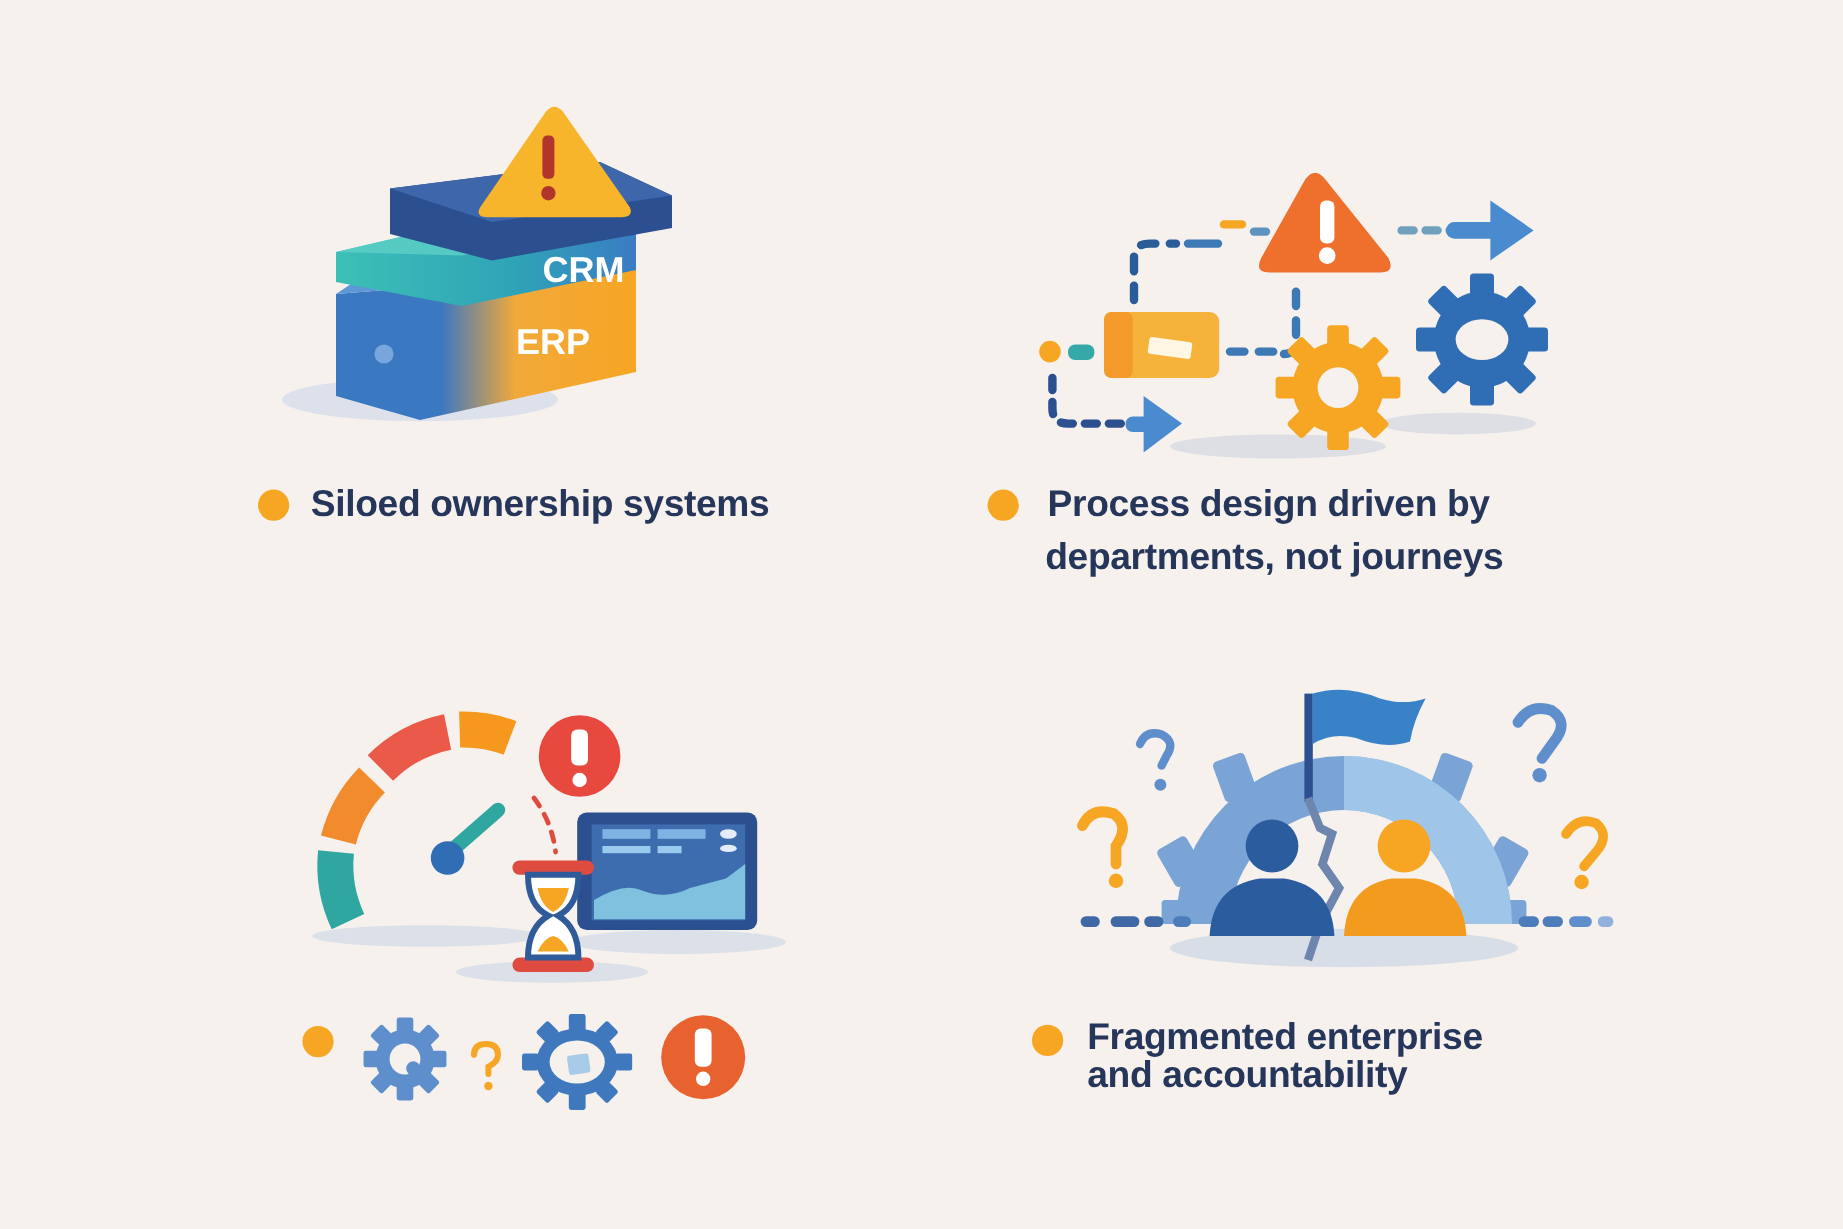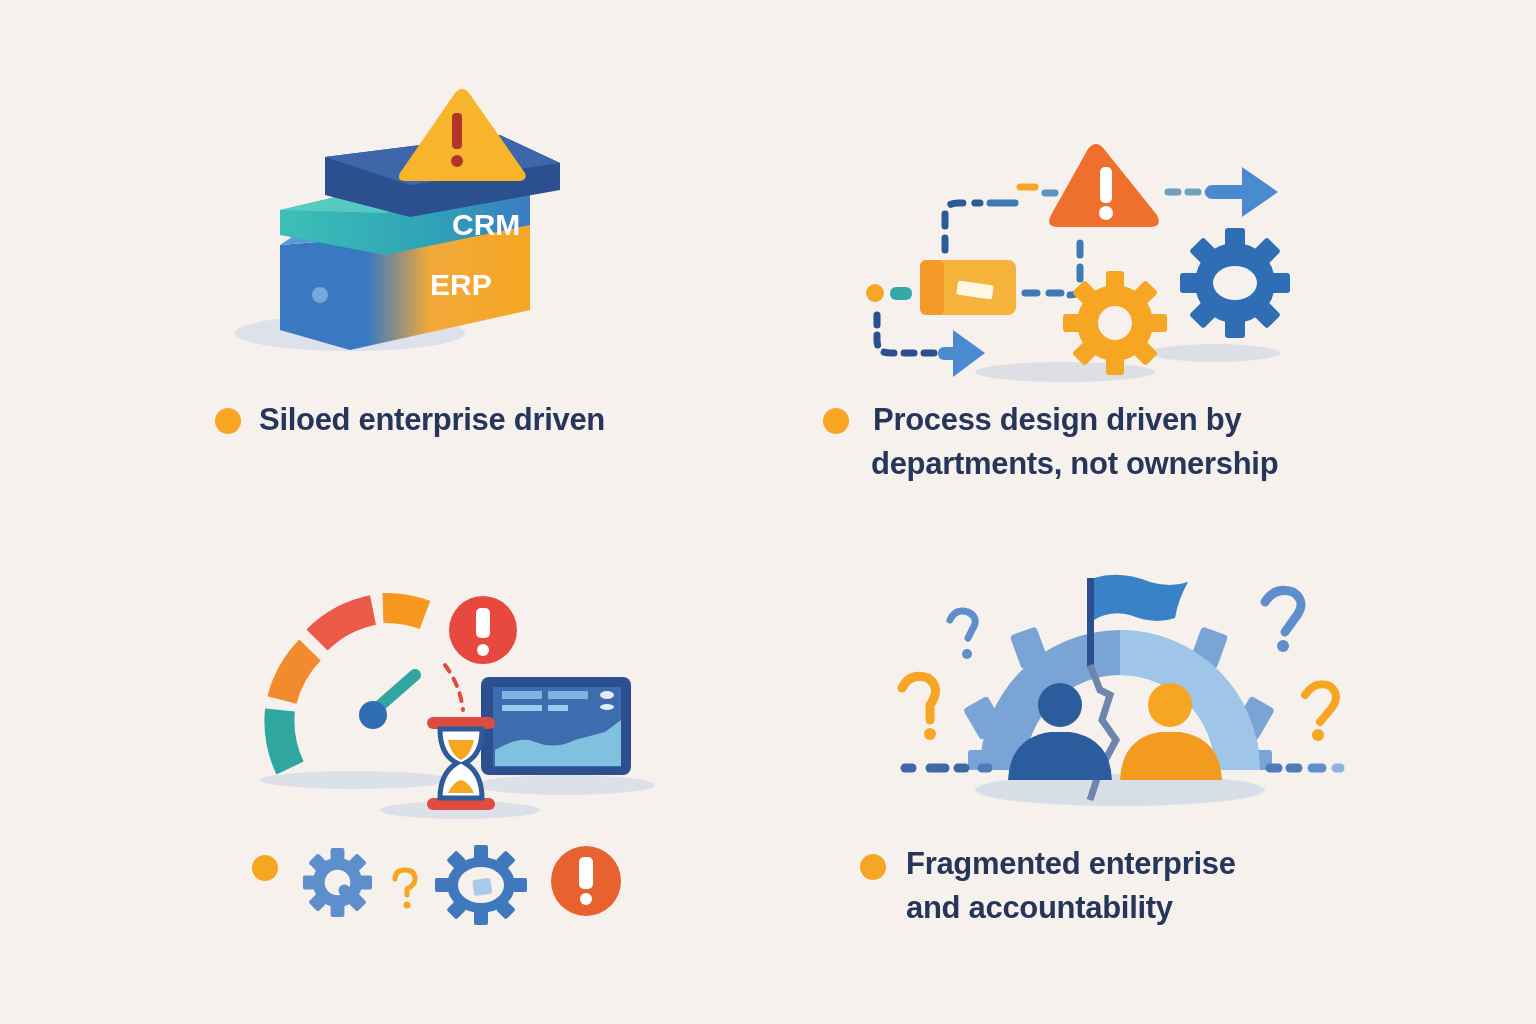--- a/index.html
+++ b/index.html
@@ -67,21 +67,21 @@
     </g>
 
     <g>
       <path d="M225,8 Q232,0 239,8 L295,88 Q298,96 288,96 L176,96 Q166,96 170,88 Z" fill="#F7B52B"></path>
       <rect x="222" y="28" width="10" height="36" rx="4" fill="#B3342B"></rect>
       <circle cx="227" cy="76" r="6" fill="#B3342B"></circle>
     </g>
   </svg>
   <div class="caption" style="left:215px; top:398px;">
     <span class="bullet" style="left:0; top:10px;"></span>
-    <span class="cap-text" style="left:44px; top:0;">Siloed enterprise driven</span>
+    <span class="cap-text" style="left:44px; top:0;">Siloed ownership systems</span>
   </div>
 </div>
 
 <div class="panel">
   <svg class="illus" style="left:850px; top:135px;" width="460" height="250" viewBox="0 0 460 250">
 
     <g fill="none" stroke-linecap="round" stroke-width="7">
       <path d="M95,115 L95,80 Q95,68 108,68 L130,68" stroke="#2B5C9A" stroke-dasharray="12 12"></path>
       <path d="M140,68 L165,68" stroke="#3C79B5"></path>
       <path d="M170,52 L185,52" stroke="#F6A623"></path>
@@ -144,21 +144,21 @@
         <rect x="-10" y="-55" width="20" height="22" rx="3" transform="rotate(135)"></rect>
         <rect x="-10" y="-55" width="20" height="22" rx="3" transform="rotate(225)"></rect>
         <rect x="-10" y="-55" width="20" height="22" rx="3" transform="rotate(315)"></rect>
       </g>
       <ellipse rx="22" ry="17" fill="#F6F1ED"></ellipse>
     </g>
   </svg>
   <div class="caption" style="left:823px; top:398px;">
     <span class="bullet" style="left:0; top:10px;"></span>
     <span class="cap-text" style="left:50px; top:0;text-align:center;">Process design driven by</span>
-    <span class="cap-text" style="left:48px; top:44px;">departments, not ownership</span>
+    <span class="cap-text" style="left:48px; top:44px;">departments, not journeys</span>
   </div>
 </div>
 
 <div class="panel">
   <svg class="illus" style="left:245px; top:590px;" width="420" height="230" viewBox="0 0 420 230">
 
     <ellipse cx="110" cy="190" rx="95" ry="9" fill="#DCE0E8"></ellipse>
     <ellipse cx="215" cy="220" rx="80" ry="9" fill="#DCE0E8"></ellipse>
     <ellipse cx="320" cy="195" rx="90" ry="10" fill="#DCE0E8"></ellipse>
 
@@ -302,15 +302,15 @@
       <line x1="92" y1="198" x2="98" y2="198" stroke="#4D7CBB"></line>
       <line x1="380" y1="198" x2="388" y2="198" stroke="#4D7CBB"></line>
       <line x1="400" y1="198" x2="408" y2="198" stroke="#4D7CBB"></line>
       <line x1="422" y1="198" x2="432" y2="198" stroke="#5E8FCC"></line>
       <line x1="446" y1="198" x2="450" y2="198" stroke="#8FB1DC"></line>
     </g>
   </svg>
   <div class="caption" style="left:860px; top:842px;">
     <span class="bullet" style="left:0; top:12px;"></span>
     <span class="cap-text" style="left:46px; top:0;">Fragmented enterprise</span>
-    <span class="cap-text" style="left:46px; top:44px;">and accountability</span>
+    <span class="cap-text" style="left:46px; top:32px;">and accountability</span>
   </div>
 </div>
 
 </body></html>

